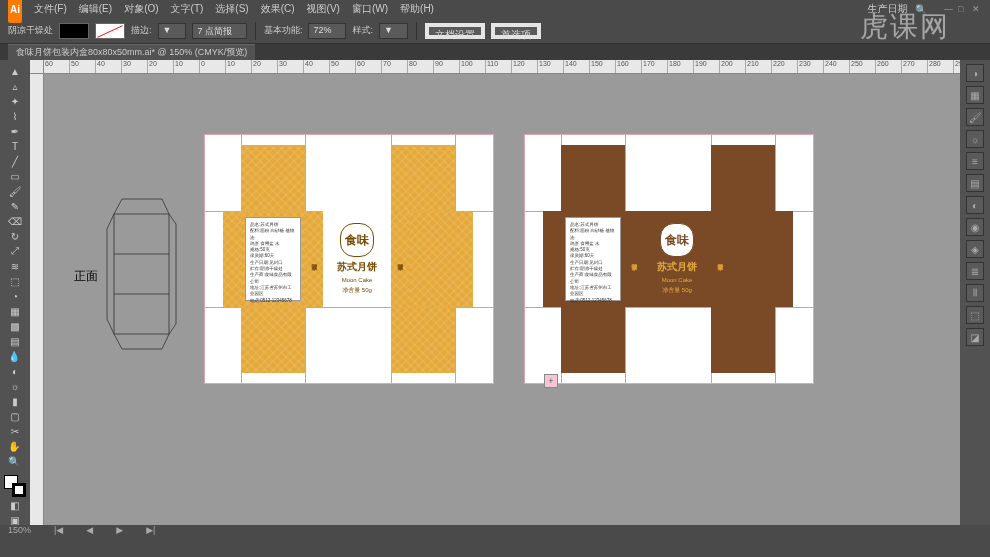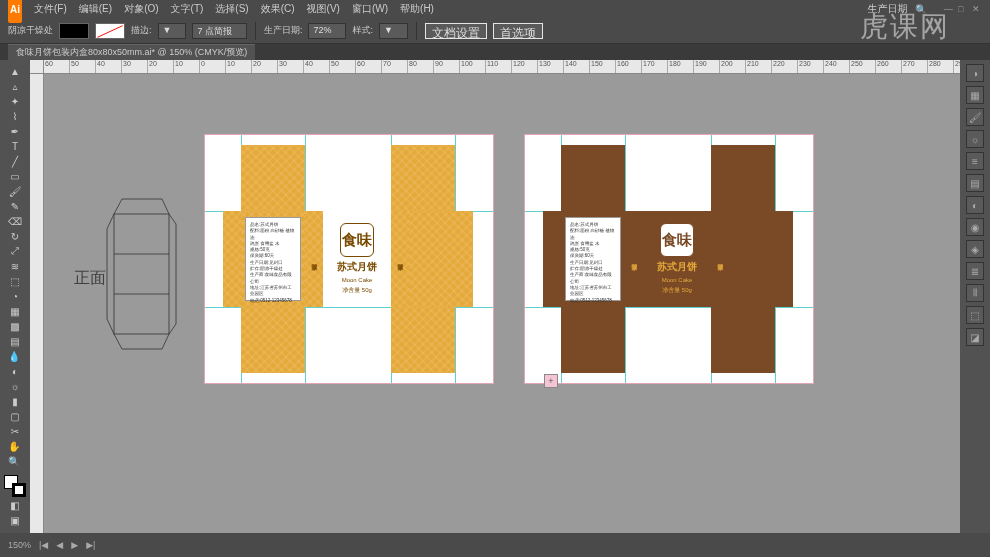--- a/index.html
+++ b/index.html
@@ -13,21 +13,21 @@
 .winbtns{display:flex;gap:4px;margin-left:8px}
 .winbtns div{width:10px;height:10px;color:#999;font-size:9px}
 
 
 .ctrlbar{background:#4a4a4a;height:26px;display:flex;align-items:center;padding:0 8px;gap:6px;border-bottom:1px solid #333}
 .ctrlbar .lbl{color:#ccc;font-size:9px}
 .ctrlbar .swatch{width:30px;height:16px;background:#000;border:1px solid #666}
 .ctrlbar .swatch.none{background:#fff;position:relative}
 .ctrlbar .swatch.none:after{content:"";position:absolute;left:0;top:50%;width:100%;height:1px;background:red;transform:rotate(-25deg)}
 .ctrlbar .dd{background:#5a5a5a;border:1px solid #333;color:#ddd;font-size:9px;padding:1px 14px 1px 4px;height:16px}
-.ctrlbar .btn{background:#5a5a5a;border:1px solid #e5e5e5;color:#ddd;font-size:12px;padding:1px 6px;height:16px}
+.ctrlbar .btn{background:#5a5a5a;border:4px solid #e5e5e5;color:#ddd;font-size:10px;padding:1px 6px;height:16px}
 .ctrlbar .sep{width:1px;height:18px;background:#333;margin:0 2px}
 
 
 .doctab{background:#3a3a3a;height:16px;display:flex;align-items:center;padding:0 8px}
 .doctab .tab{background:#525252;color:#ccc;font-size:9px;padding:1px 8px;border-top:1px solid #666}
 
 
 .workspace{position:absolute;top:60px;left:30px;right:30px;bottom:16px;background:#9a9a9a;overflow:hidden}
 
 
@@ -35,57 +35,57 @@
 .ruler-h div{flex:0 0 26px;border-right:1px solid #aaa;padding-left:1px}
 .ruler-v{position:absolute;top:14px;left:0;width:14px;bottom:0;background:#e8e8e8;border-right:1px solid #888}
 .ruler-corner{position:absolute;top:0;left:0;width:14px;height:14px;background:#e8e8e8;border-right:1px solid #888;border-bottom:1px solid #888}
 
 
 .canvas{position:absolute;top:14px;left:14px;right:0;bottom:0;background:#9a9a9a}
 
 
 .dieline{position:absolute;left:60px;top:100px;width:75px;height:200px}
 .dieline svg{width:100%;height:100%}
-.front-label{position:absolute;left:30px;top:194px;font-size:16px;color:#404040;writing-mode:horizontal-tb}
+.front-label{position:absolute;left:30px;top:194px;font-size:12px;color:#000000;writing-mode:horizontal-tb}
 
 
 .artboard{position:absolute;background:#fff;border:1px solid #e5a5b5}
 .ab1{left:160px;top:60px;width:290px;height:250px}
 .ab2{left:480px;top:60px;width:290px;height:250px}
 
 
 .guide-v{position:absolute;top:0;bottom:0;width:1px;background:#5fd0d0}
 .guide-h{position:absolute;left:0;right:0;height:1px;background:#5fd0d0}
 
 
 .net{position:absolute;inset:0}
 .panel{position:absolute;background:#e5a93a}
 .panel.brown{background:#7a4a26}
 .diag{background-image:repeating-linear-gradient(45deg,rgba(255,255,255,.08) 0 2px,transparent 2px 6px),repeating-linear-gradient(-45deg,rgba(255,255,255,.08) 0 2px,transparent 2px 6px)}
 .center-panel{position:absolute;display:flex;flex-direction:column;align-items:center;justify-content:center;gap:3px}
-.logo-badge{width:34px;height:34px;border:1px solid currentColor;border-radius:6px;display:flex;align-items:center;justify-content:center;font-size:15px;font-weight:bold}
+.logo-badge{width:34px;height:34px;border:1px solid currentColor;border-radius:14px;display:flex;align-items:center;justify-content:center;font-size:12px;font-weight:bold}
 .prod-name{font-size:10px;font-weight:bold}
 .prod-en{font-size:6px}
 .prod-wt{font-size:6px}
 .info-panel{position:absolute;background:#fff;border:1px solid #999;padding:4px;font-size:4.5px;line-height:1.4;color:#333}
 .side-text{position:absolute;writing-mode:vertical-rl;font-size:6px;display:flex;align-items:center;justify-content:center}
 
 
 .toolbar-l{position:absolute;top:60px;left:0;width:30px;bottom:16px;background:#525252;display:flex;flex-direction:column;align-items:center;padding-top:4px;gap:1px}
 .toolbar-l .tool{width:13px;height:14px;display:flex;align-items:center;justify-content:center;font-size:10px;color:#ccc;cursor:pointer}
 .toolbar-l .fillstroke{width:22px;height:22px;position:relative;margin-top:6px}
 .toolbar-l .fillstroke .f{position:absolute;top:0;left:0;width:14px;height:14px;background:#fff;border:1px solid #000}
 .toolbar-l .fillstroke .s{position:absolute;bottom:0;right:0;width:14px;height:14px;background:#fff;border:3px solid #000}
 
 
 .toolbar-r{position:absolute;top:60px;right:0;width:30px;bottom:16px;background:#525252;display:flex;flex-direction:column;align-items:center;padding-top:4px;gap:4px}
 .toolbar-r .picon{width:18px;height:18px;background:#5a5a5a;border:1px solid #333;display:flex;align-items:center;justify-content:center;font-size:10px;color:#aaa;cursor:pointer}
 
 
-.statusbar{position:absolute;bottom:0;left:0;right:0;height:24px;background:#4a4a4a;display:flex;align-items:center;padding:0 8px;color:#aaa;font-size:9px;gap:8px}
+.statusbar{position:absolute;bottom:0;left:0;right:0;height:32px;background:#4a4a4a;display:flex;padding:0 8px;color:#aaa;font-size:9px;gap:23px}
 
 
 .watermark{position:absolute;top:8px;right:40px;font-size:28px;color:rgba(255,255,255,.5);font-weight:normal;letter-spacing:2px;pointer-events:none}
 
 
 .cursor-mark{position:absolute;left:500px;top:300px;width:14px;height:14px;border:1px solid #888;background:#f5c5d5;display:flex;align-items:center;justify-content:center;font-size:9px;color:#555}
 </style>
 </head>
 <body>
 
@@ -112,21 +112,21 @@
 </div>
 
 <div class="ctrlbar">
   <span class="lbl">阴凉干燥处</span>
   <div class="swatch"></div>
   <div class="swatch none"></div>
   <span class="lbl">描边:</span>
   <span class="dd">▼</span>
   <span class="dd">7 点简报</span>
   <div class="sep"></div>
-  <span class="lbl">生产日期:</span>
+  <span class="lbl">基本功能:</span>
   <span class="dd">72%</span>
   <span class="lbl">样式:</span>
   <span class="dd">▼</span>
   <div class="sep"></div>
   <span class="btn">文档设置</span>
   <span class="btn">首选项</span>
 </div>
 
 <div class="doctab">
   <div class="tab">食味月饼包装内盒80x80x50mm.ai* @ 150% (CMYK/预览)</div>

